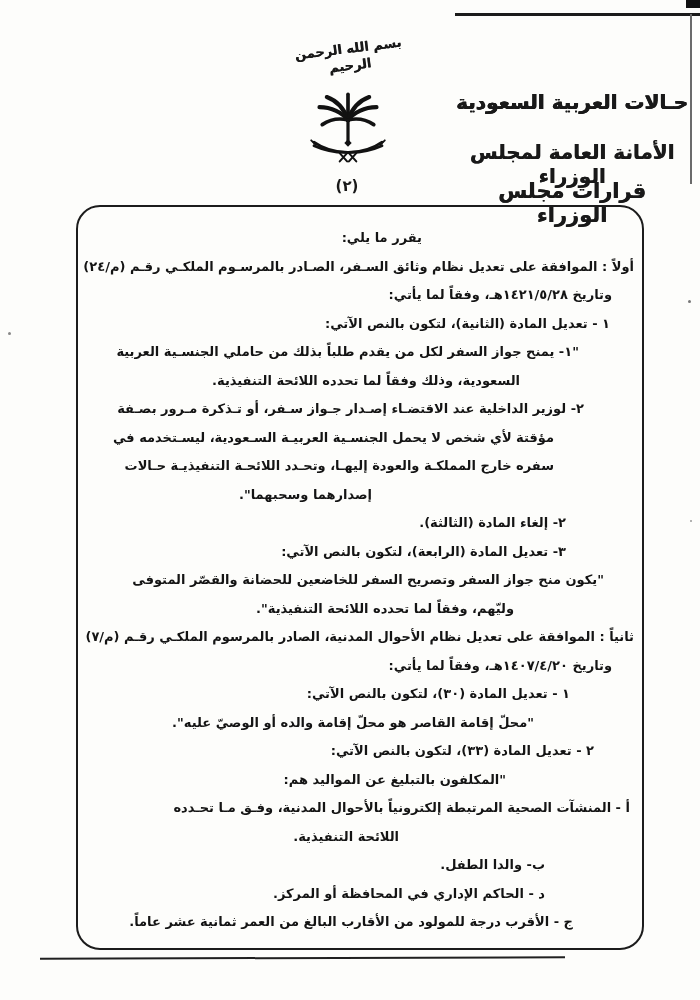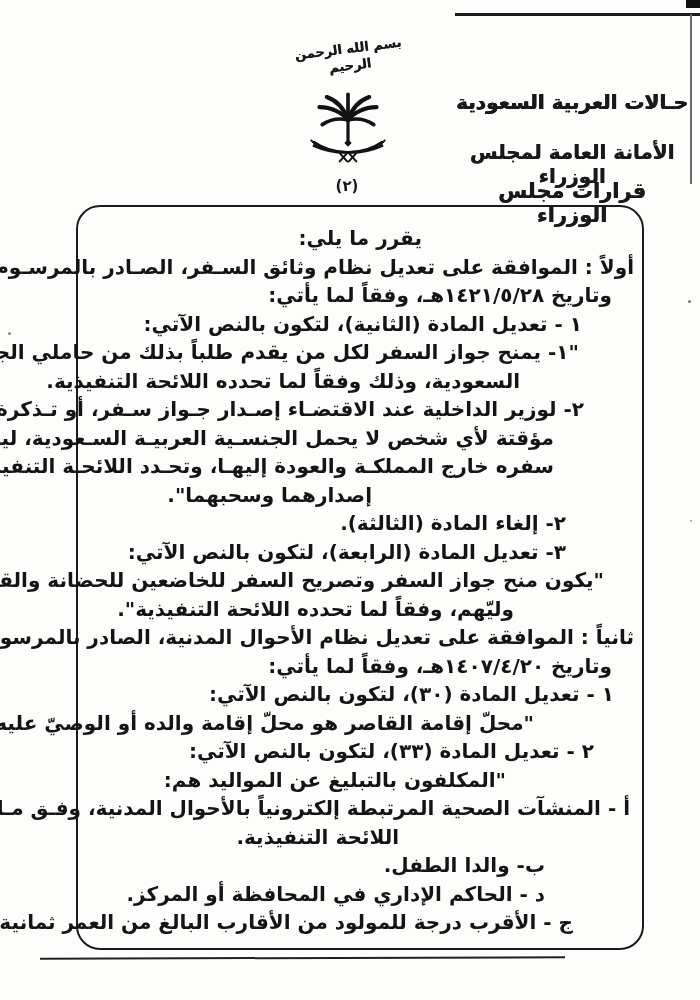--- a/index.html
+++ b/index.html
@@ -43,21 +43,21 @@
     left:76px;top:205px;width:568px;height:745px;
     border:2.5px solid #1c1c1c;border-radius:24px;
     background:transparent;box-sizing:border-box;
   }
   .decree-body{
     left:86px;top:224px;width:548px;
     direction:rtl;text-align:right;
   }
   .decree-body .line{
     display:block;white-space:nowrap;
-    font-weight:bold;font-size:20px;line-height:28.5px;
+    font-weight:bold;font-size:13px;line-height:28.5px;
     color:#141414;
   }
 </style>
 </head>
 <body>
 
 <div class="abs top-edge-line"></div>
 <div class="abs corner-mark"></div>
 <div class="abs right-edge-line"></div>
 <div class="abs speck1"></div>
@@ -97,34 +97,34 @@
 
 <div class="abs kingdom">حـالات العربية السعودية</div>
 <div class="abs secretariat">الأمانة العامة لمجلس الوزراء</div>
 <div class="abs decisions">قرارات مجلس الوزراء</div>
 
 <div class="abs decree-box"></div>
 <div class="abs decree-body">
     <div class="line" style="margin-right: 212px;">يقرر ما يلي:</div>
     <div class="line" style="margin-right: 0px;">أولاً : الموافقة على تعديل نظام وثائق السـفر، الصـادر بالمرسـوم الملكـي رقـم (م/٢٤)</div>
     <div class="line" style="margin-right: 22px;">وتاريخ ١٤٢١/٥/٢٨هـ، وفقاً لما يأتي:</div>
-    <div class="line" style="margin-right: 52px;">١ - تعديل المادة (الثانية)، لتكون بالنص الآتي:</div>
+    <div class="line" style="margin-right: 24px;">١ - تعديل المادة (الثانية)، لتكون بالنص الآتي:</div>
     <div class="line" style="margin-right: 55px;">"١- يمنح جواز السفر لكل من يقدم طلباً بذلك من حاملي الجنسـية العربية</div>
     <div class="line" style="margin-right: 114px;">السعودية، وذلك وفقاً لما تحدده اللائحة التنفيذية.</div>
     <div class="line" style="margin-right: 50px;">٢- لوزير الداخلية عند الاقتضـاء إصـدار جـواز سـفر، أو تـذكرة مـرور بصـفة</div>
     <div class="line" style="margin-right: 80px;">مؤقتة لأي شخص لا يحمل الجنسـية العربيـة السـعودية، ليسـتخدمه في</div>
     <div class="line" style="margin-right: 80px;">سفره خارج المملكـة والعودة إليهـا، وتحـدد اللائحـة التنفيذيـة حـالات</div>
     <div class="line" style="margin-right: 262px;">إصدارهما وسحبهما".</div>
     <div class="line" style="margin-right: 68px;">٢- إلغاء المادة (الثالثة).</div>
     <div class="line" style="margin-right: 68px;">٣- تعديل المادة (الرابعة)، لتكون بالنص الآتي:</div>
     <div class="line" style="margin-right: 30px;">"يكون منح جواز السفر وتصريح السفر للخاضعين للحضانة والقصّر المتوفى</div>
     <div class="line" style="margin-right: 120px;">وليّهم، وفقاً لما تحدده اللائحة التنفيذية".</div>
     <div class="line" style="margin-right: 0px;">ثانياً : الموافقة على تعديل نظام الأحوال المدنية، الصادر بالمرسوم الملكـي رقـم (م/٧)</div>
     <div class="line" style="margin-right: 22px;">وتاريخ ١٤٠٧/٤/٢٠هـ، وفقاً لما يأتي:</div>
-    <div class="line" style="margin-right: 20px;">١ - تعديل المادة (٣٠)، لتكون بالنص الآتي:</div>
+    <div class="line" style="margin-right: 64px;">١ - تعديل المادة (٣٠)، لتكون بالنص الآتي:</div>
     <div class="line" style="margin-right: 100px;">"محلّ إقامة القاصر هو محلّ إقامة والده أو الوصيّ عليه".</div>
     <div class="line" style="margin-right: 40px;">٢ - تعديل المادة (٣٣)، لتكون بالنص الآتي:</div>
     <div class="line" style="margin-right: 128px;">"المكلفون بالتبليغ عن المواليد هم:</div>
     <div class="line" style="margin-right: 4px;">أ - المنشآت الصحية المرتبطة إلكترونياً بالأحوال المدنية، وفـق مـا تحـدده</div>
     <div class="line" style="margin-right: 235px;">اللائحة التنفيذية.</div>
     <div class="line" style="margin-right: 89px;">ب- والدا الطفل.</div>
     <div class="line" style="margin-right: 89px;">د - الحاكم الإداري في المحافظة أو المركز.</div>
     <div class="line" style="margin-right: 61px;">ج - الأقرب درجة للمولود من الأقارب البالغ من العمر ثمانية عشر عاماً.</div>
   </div>
 

